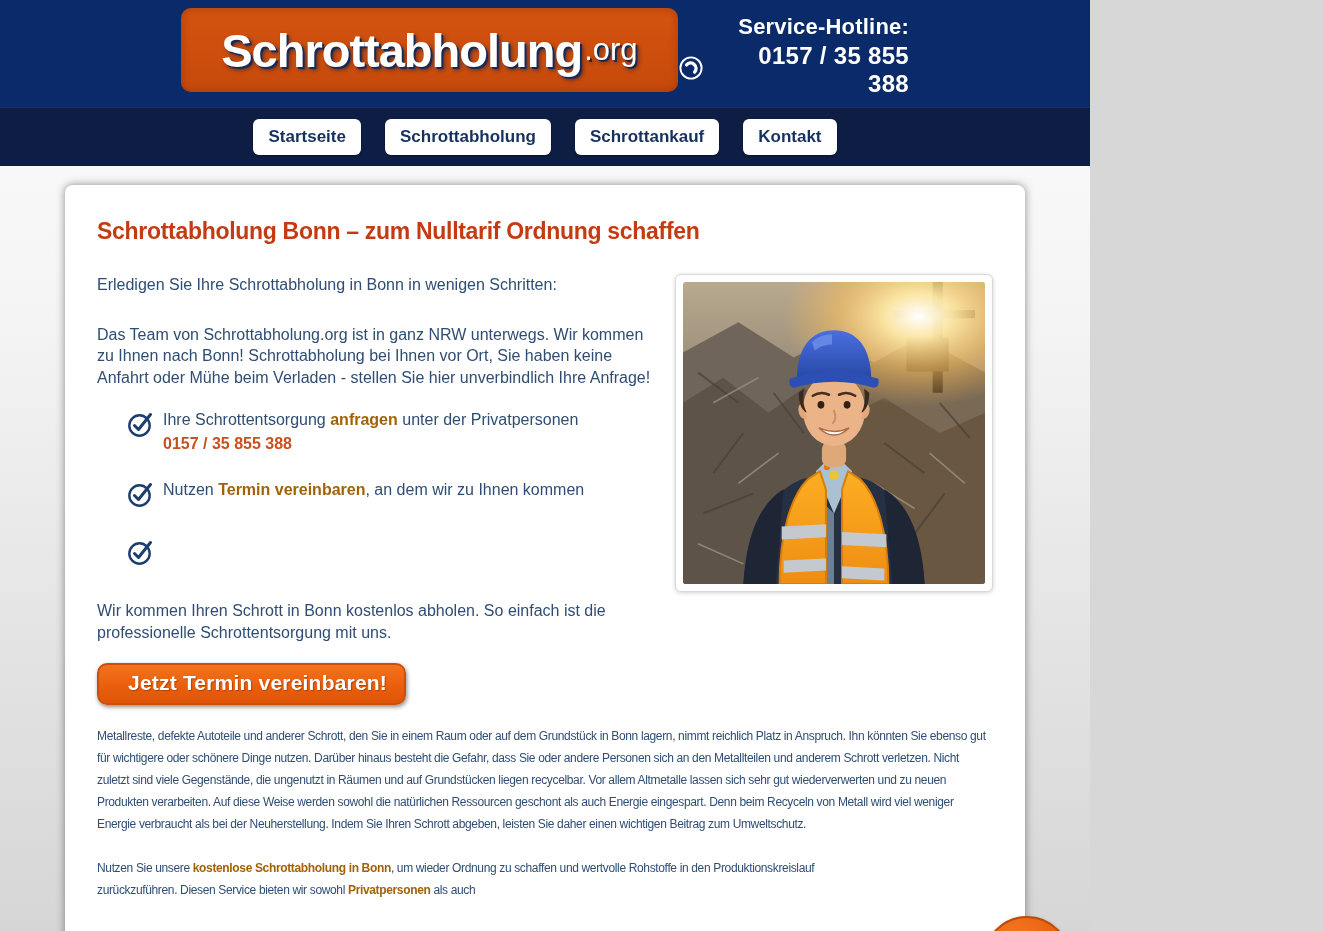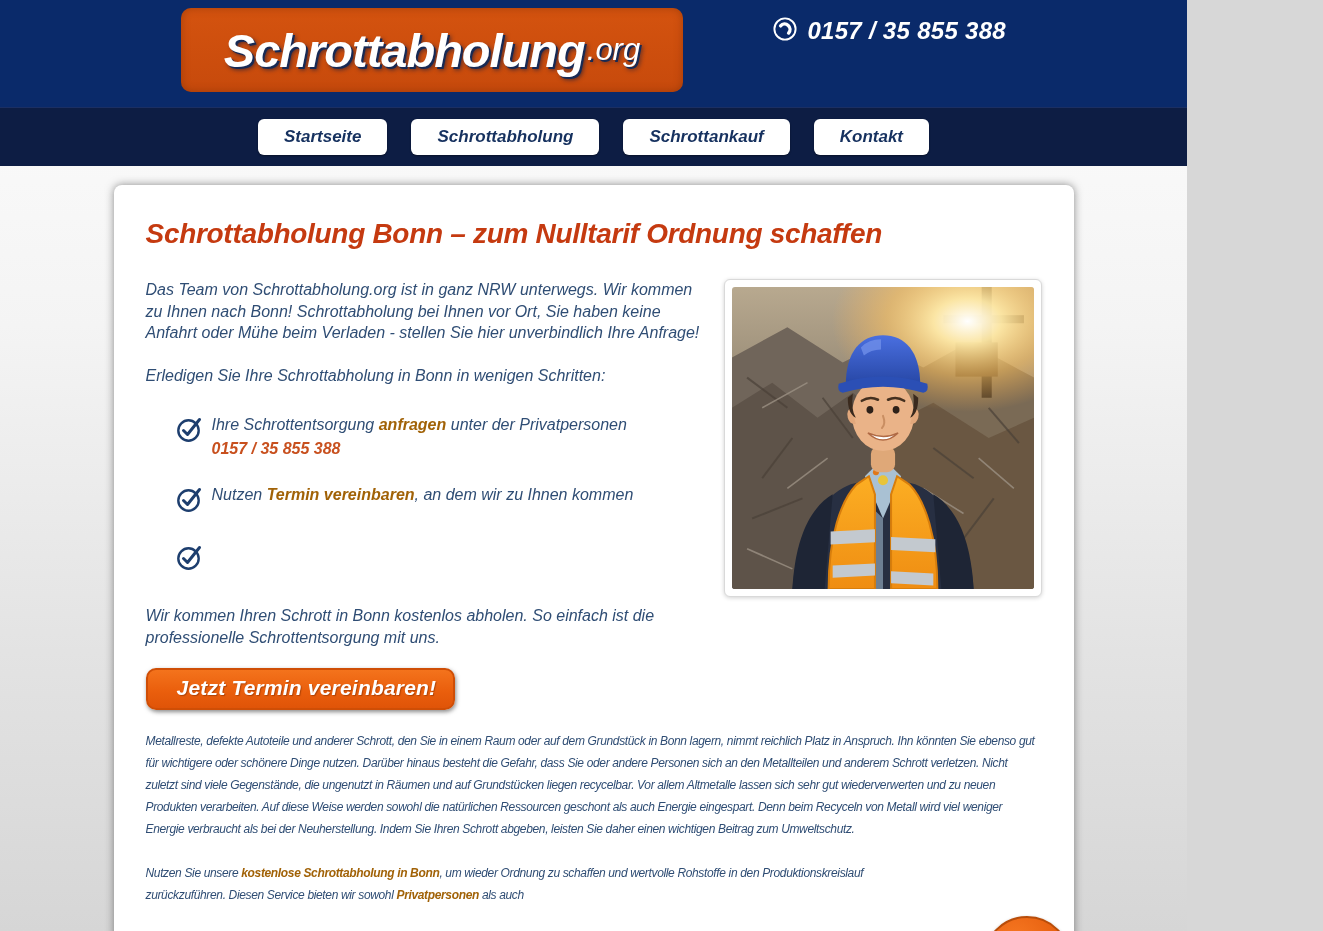--- a/index.html
+++ b/index.html
@@ -1,22 +1,21 @@
 <!DOCTYPE html>
 <html lang="de"><head>
 <meta charset="utf-8">
 <style>
   * { margin:0; padding:0; box-sizing:border-box; }
   html,body { background:#d7d7d7; }
   body { font-family:"Liberation Sans","DejaVu Sans",sans-serif; }
 
   .page {
-    position:relative; width:1187px; height:931px; overflow:hidden;
+    position:relative; width:1090px; height:931px; overflow:hidden;
     background:linear-gradient(180deg,#fdfdfd 0%,#f4f4f4 35%,#e3e3e3 70%,#d6d6d6 100%);
-    font-style:italic;
   }
 
   
   .site-header {
     height:107px; background:#0a2a6a;
     display:flex; justify-content:space-between; align-items:flex-start;
     padding:0 181px;
   }
   .logo {
     margin-top:8px; width:502px; height:84px;
@@ -39,33 +38,33 @@
   .hotline-row { display:flex; align-items:center; justify-content:flex-end; gap:9px; margin-top:2px; }
   .hotline-number { font-size:24px; font-weight:bold; letter-spacing:.3px; }
 
   
   .main-nav {
     height:59px; background:#0d1d44; border-top:1px solid #1b2f63;
     display:flex; align-items:center; justify-content:center; gap:24px;
   }
   .nav-btn {
     display:inline-block; background:#fff; color:#16315f; text-decoration:none;
-    font-size:17px; font-weight:bold; padding:8px 26px; border-radius:6px;
+    font-size:17px; font-weight:bold; padding:8px 15px; border-radius:6px;
     box-shadow:0 1px 2px rgba(0,0,0,.4); cursor:pointer;
   }
 
   
   .card {
     position:relative; width:960px; margin:19px auto 0 auto; min-height:760px;
     background:#fff; border-radius:8px 8px 0 0;
     box-shadow:0 0 8px rgba(45,45,45,.55);
     padding:33px 32px 40px 32px;
   }
   .page-title {
-    color:#c53a10; font-size:28px; font-weight:bold; letter-spacing:-.3px;
+    color:#c53a10; font-size:23px; font-weight:bold; letter-spacing:-.3px;
     margin-bottom:29px;
   }
   .columns { display:flex; align-items:flex-start; }
   .col-left { flex:1 1 auto; }
   .col-right { flex:0 0 318px; margin-left:18px; }
 
   .body-text { color:#2f4d74; font-size:16px; line-height:21.5px; }
   .intro { max-width:562px; margin-bottom:21px; }
   .steps-intro { max-width:562px; margin-bottom:28px; }
   b.navy { color:#a16207; }
@@ -112,20 +111,21 @@
 <body>
 
 <div class="page">
 
   <header class="site-header">
     <div class="logo">
       <span class="logo-main">Schrottabholung</span>
         <span class="logo-suffix">.org</span>
     </div>
     <div class="hotline">
+      <div class="hotline-label">Service-Hotline:</div>
       <div class="hotline-row">
         <span>
           <svg width="26" height="26" viewBox="0 0 26 26">
             <circle cx="13" cy="13" r="10.6" fill="none" stroke="#ffffff" stroke-width="1.9"></circle>
             <g transform="rotate(42 13 13)">
               <path d="M7.6,13.6 a5.4,5.4 0 0 1 10.8,0" fill="none" stroke="#ffffff" stroke-width="3.4" stroke-linecap="round"></path>
             </g>
           </svg>
         </span>
         <span class="hotline-number">0157 / 35 855 388</span>
@@ -139,23 +139,23 @@
     <a class="nav-btn">Schrottankauf</a>
     <a class="nav-btn">Kontakt</a>
   </nav>
 
   <main class="card">
 
     <h1 class="page-title">Schrottabholung Bonn – zum Nulltarif Ordnung schaffen</h1>
 
     <div class="columns">
       <div class="col-left">
+        <p class="body-text steps-intro">Erledigen Sie Ihre Schrottabholung in Bonn in wenigen Schritten:</p>
+
         <p class="body-text intro">Das Team von Schrottabholung.org ist in ganz NRW unterwegs. Wir kommen zu Ihnen nach Bonn! Schrottabholung bei Ihnen vor Ort, Sie haben keine Anfahrt oder Mühe beim Verladen - stellen Sie hier unverbindlich Ihre Anfrage!</p>
-
-        <p class="body-text steps-intro">Erledigen Sie Ihre Schrottabholung in Bonn in wenigen Schritten:</p>
 
         <ul class="steps">
           <li class="step">
             <span class="step-icon">
               <svg width="27" height="27" viewBox="0 0 27 27">
                 <circle cx="12.5" cy="14.5" r="10.2" fill="none" stroke="#1d3e6e" stroke-width="2.4"></circle>
                 <path d="M7.5,14.5 L11.5,18.5 L23.5,3.5" fill="none" stroke="#1d3e6e" stroke-width="3" stroke-linecap="round" stroke-linejoin="round"></path>
               </svg>
             </span>
             <div class="step-text body-text">

